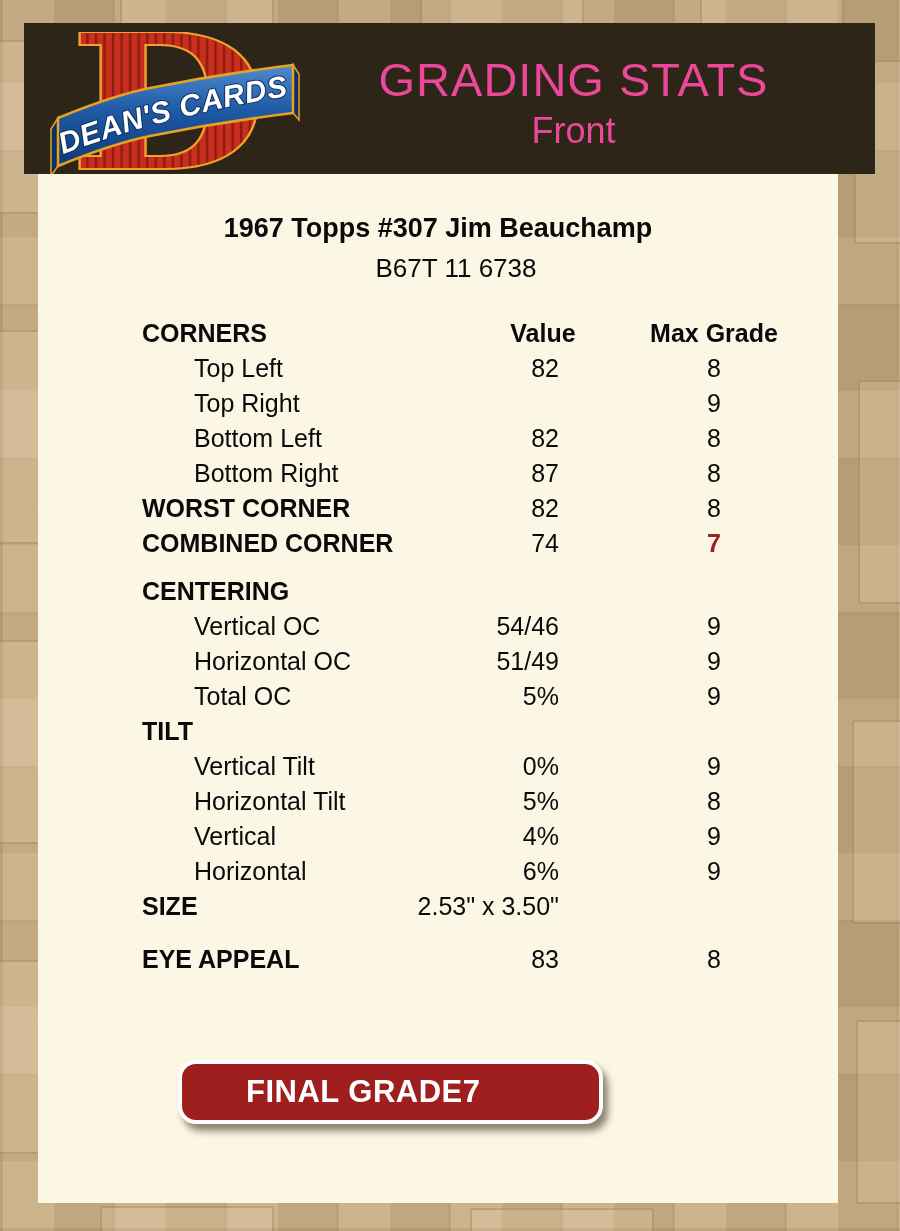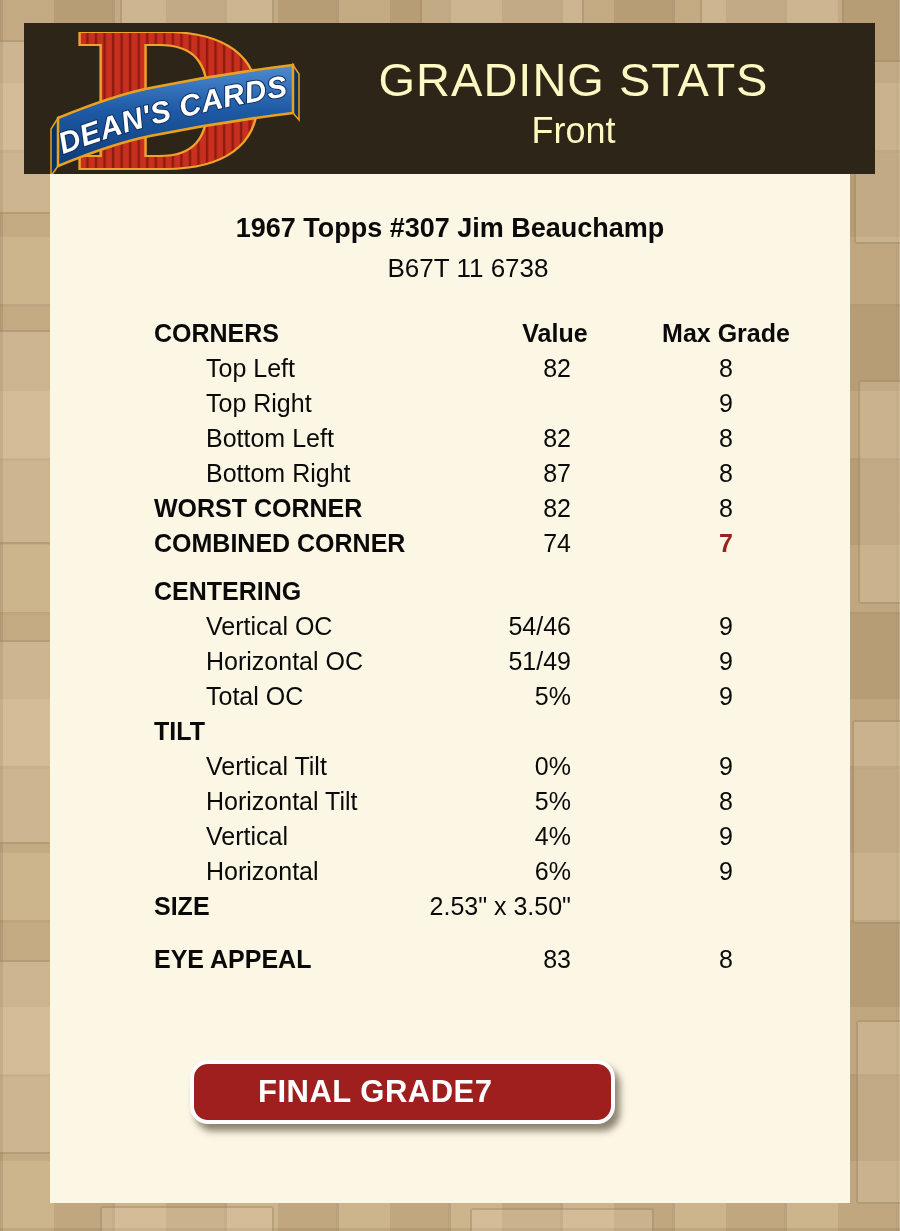--- a/index.html
+++ b/index.html
@@ -23,27 +23,27 @@
   .bg-card { position:absolute; background:rgba(236,220,188,0.22); border:2px solid rgba(105,84,55,0.25); border-radius:3px; }
 
   .topbar {
     position:absolute; left:24px; top:23px; width:851px; height:151px;
     background:#2d2517; display:flex; align-items:flex-start;
   }
   .logo { margin:9px 0 0 26px; width:250px; height:145px; flex:0 0 auto; }
   .titles {
     flex:1; height:151px; display:flex; flex-direction:column;
     align-items:center; justify-content:center; padding-right:28px; padding-top:4px;
-    color:#fef9c3;
+    color:#ec4899;
   }
   .h-title { font-size:47px; line-height:56px; letter-spacing:1px; }
   .h-sub   { font-size:36px; line-height:46px; }
 
   .panel {
-    position:absolute; left:50px; top:174px; width:800px; height:1029px;
+    position:absolute; left:38px; top:174px; width:800px; height:1029px;
     background:#fcf6e5;
   }
   .card-title { margin-top:34px; text-align:center; font-size:27px; font-weight:bold; line-height:40px; }
   .card-code  { text-align:center; font-size:26px; line-height:40px;padding-left:36px; }
 
   .stats { margin-top:28px; }
   .t-row { position:relative; height:35px; font-size:25px; line-height:35px; }
   .t-row.gap13 { margin-top:13px; }
   .t-row.gap18 { margin-top:18px; }
   .c-label { position:absolute; left:104px; white-space:nowrap; }

